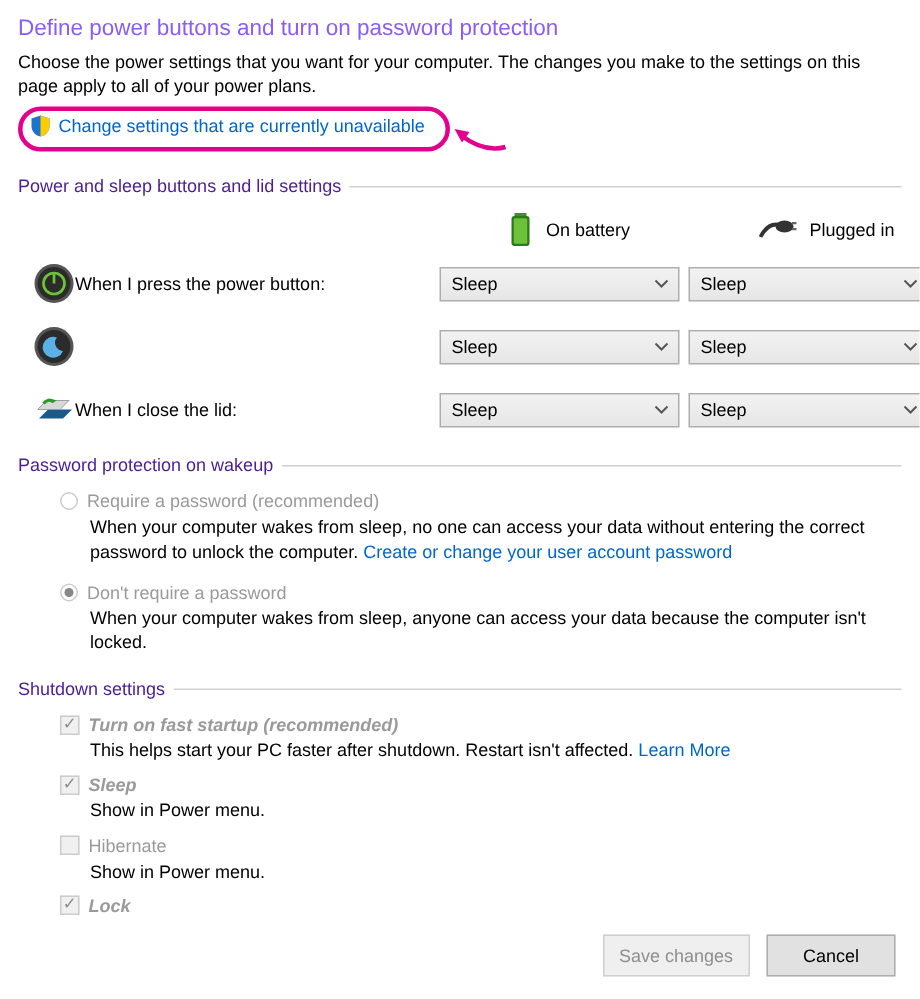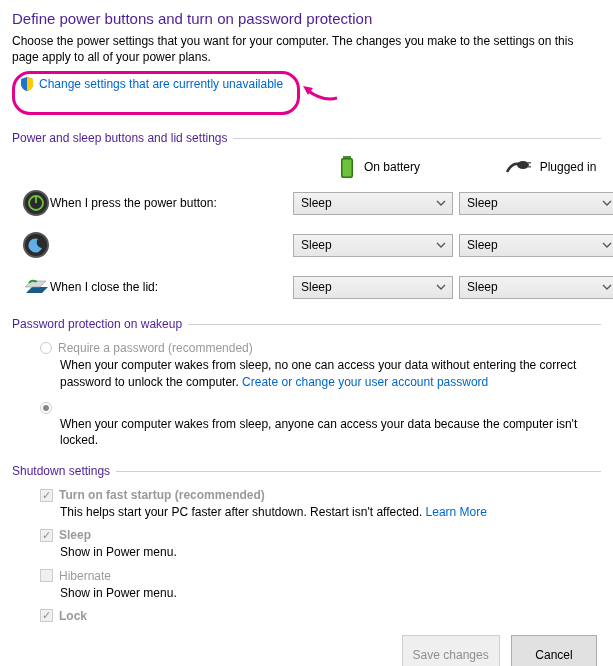--- a/index.html
+++ b/index.html
@@ -6,35 +6,35 @@
   body {
     margin: 0;
     padding: 10px 12px 10px 12px;
     font-family: "Segoe UI", Tahoma, sans-serif;
     font-size: 12px;
     color: #000;
     background: #fff;
     width: 613px;
   }
   .page-title {
-    color: #4c1d95;
+    color: #8b5cf6;
     font-size: 15px;
     font-weight: 400;
     margin: 0 0 6px 0;
   }
   .intro {
     margin: 0 0 6px 0;
     line-height: 1.35;
   }
   .change-link-wrap {
     display: inline-flex;
     align-items: center;
     border: 3px solid #e3008c;
     border-radius: 18px;
-    padding: 2px 14px 20px 4px;
+    padding: 2px 14px 6px 4px;
     gap: 4px;
     position: relative;
   }
   .shield {
     width: 16px; height: 16px;
     display: inline-block;
   }
   .link {
     color: #0066cc;
     text-decoration: none;
@@ -138,31 +138,31 @@
   .checkbox {
     width: 13px; height: 13px;
     border: 1px solid #b8b8b8;
     background: #fff;
     display:flex; align-items:center; justify-content:center;
     flex-shrink:0;
   }
   .checkbox.disabled { background: #f0f0f0; border-color: #cccccc;}
   .checkmark { color: #8a8a8a; font-size: 11px; line-height:1; }
   .check-label { }
-  .check-label.bold { font-weight: 600; }
+  .check-label.bold { font-weight: 600; font-style: italic; }
   .check-desc { margin: 1px 0 8px 20px; line-height:1.35; }
   .footer {
     text-align: right;
     padding-top: 10px;
     padding-right: 4px;
   }
   .btn {
     display:inline-flex; align-items:center; justify-content:center;
     min-width: 86px;
-    height: 40px;
+    height: 28px;
     border: 1px solid #adadad;
     background: #e1e1e1;
     margin-left: 8px;
     padding: 0 10px;
     cursor: pointer;
   }
   .btn.disabled {
     color: #8e8e8e;
     border-color:#cfcfcf;
     background:#efefef;
@@ -305,20 +305,21 @@
     <div class="para">
       <span>When your computer wakes from sleep, no one can access your data without entering the correct password to unlock the computer. </span><a class="link">Create or change your user account password</a>
     </div>
   </div>
 
   <div class="sub">
     <div class="radio-row">
       <span class="radio-outer disabled">
           <span class="radio-dot"></span>
         </span>
+      <span class="disabled-text">Don't require a password</span>
     </div>
     <div class="para">When your computer wakes from sleep, anyone can access your data because the computer isn't locked.</div>
   </div>
 </div>
 
 
 <div class="section">
   <div class="section-hdr">
     <span class="label">Shutdown settings</span>
     <span class="rule"></span>

